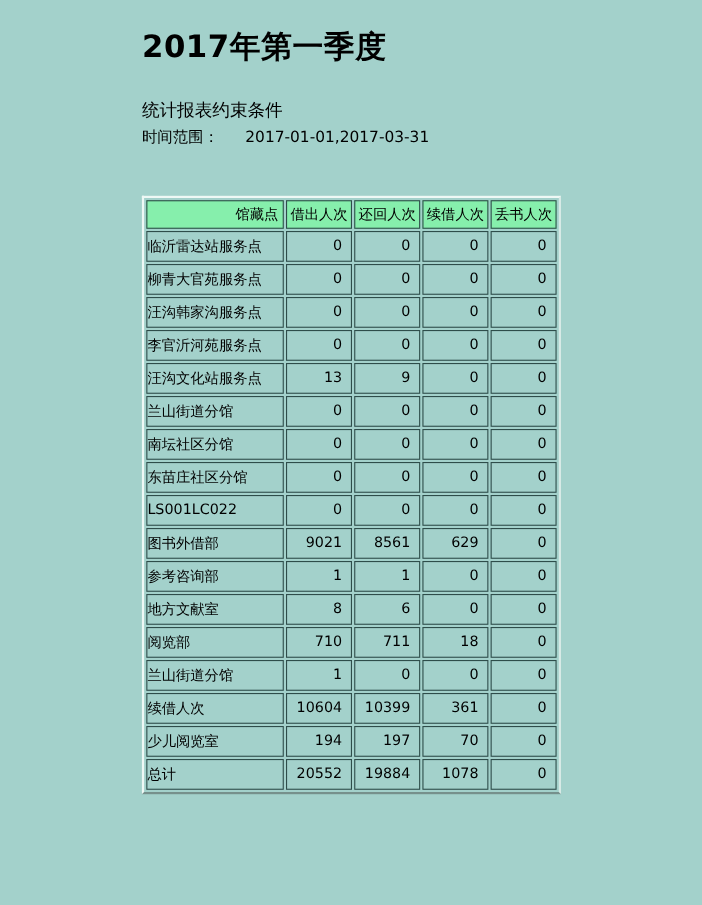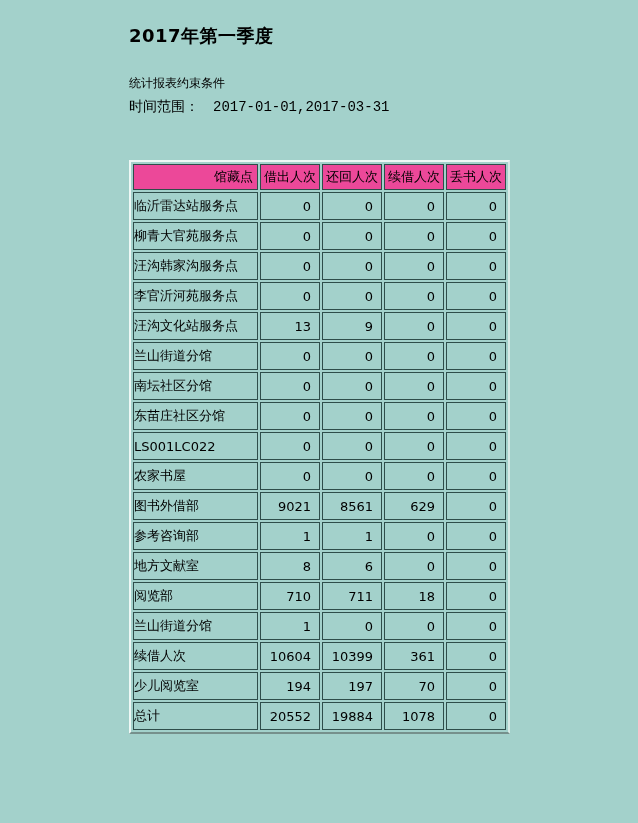--- a/index.html
+++ b/index.html
@@ -13,37 +13,36 @@
     font-family: "DejaVu Sans", "Liberation Sans", sans-serif;
     color: #000000;
     overflow: hidden;
   }
   .content {
     padding-left: 129px;
   }
   .page-title {
     margin: 0;
     padding-top: 24px;
-    font-size: 18px;
+    font-size: 28px;
     font-weight: bold;
     letter-spacing: 0.5px;
   }
   .subtitle {
     margin-top: 28px;
-    font-size: 12px;
+    font-size: 16px;
     line-height: 1.2;
   }
   .time-line {
     margin-top: 8px;
     font-size: 14px;
     line-height: 1.2;
   }
   .time-value {
-    margin-left: 14px;
-    font-family: Liberation Mono, monospace;
+    margin-left: 24px;
   }
   table.report {
     margin-top: 44px;
     border-collapse: separate;
     border-spacing: 2px;
     table-layout: fixed;
     background: transparent;
     border-top: 2px solid #eef8f5;
     border-left: 2px solid #eef8f5;
     border-right: 2px solid #d7eae6;
@@ -53,21 +52,21 @@
   col.c-num   { width: 60px;  }
   th, td {
     border: 1px solid #2e4d4a;
     font-size: 13px;
     font-weight: normal;
     white-space: nowrap;
     overflow: hidden;
     padding: 0;
   }
   th {
-    background: #ec4899;
+    background: #86efac;
     height: 24px;
     text-align: center;
   }
   th.label-head {
     text-align: right;
     padding-right: 4px;
   }
   td.label-cell {
     height: 26px;
     text-align: left;
@@ -168,27 +167,20 @@
           <td class="num-cell">0</td>
         </tr>
         <tr>
           <td class="label-cell">LS001LC022</td>
           <td class="num-cell">0</td>
           <td class="num-cell">0</td>
           <td class="num-cell">0</td>
           <td class="num-cell">0</td>
         </tr>
         <tr>
-          <td class="label-cell">农家书屋</td>
-          <td class="num-cell">0</td>
-          <td class="num-cell">0</td>
-          <td class="num-cell">0</td>
-          <td class="num-cell">0</td>
-        </tr>
-        <tr>
           <td class="label-cell">图书外借部</td>
           <td class="num-cell">9021</td>
           <td class="num-cell">8561</td>
           <td class="num-cell">629</td>
           <td class="num-cell">0</td>
         </tr>
         <tr>
           <td class="label-cell">参考咨询部</td>
           <td class="num-cell">1</td>
           <td class="num-cell">1</td>

